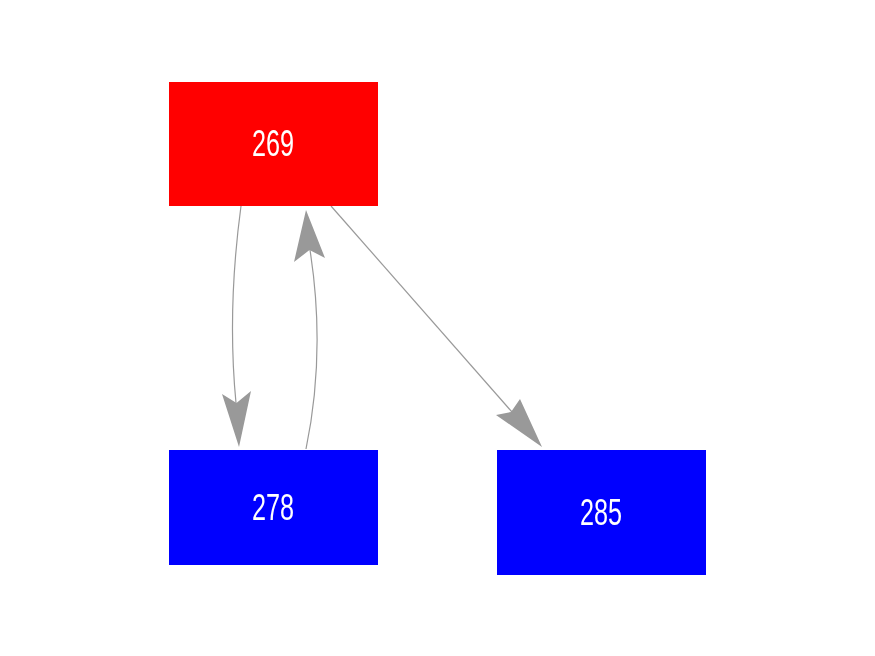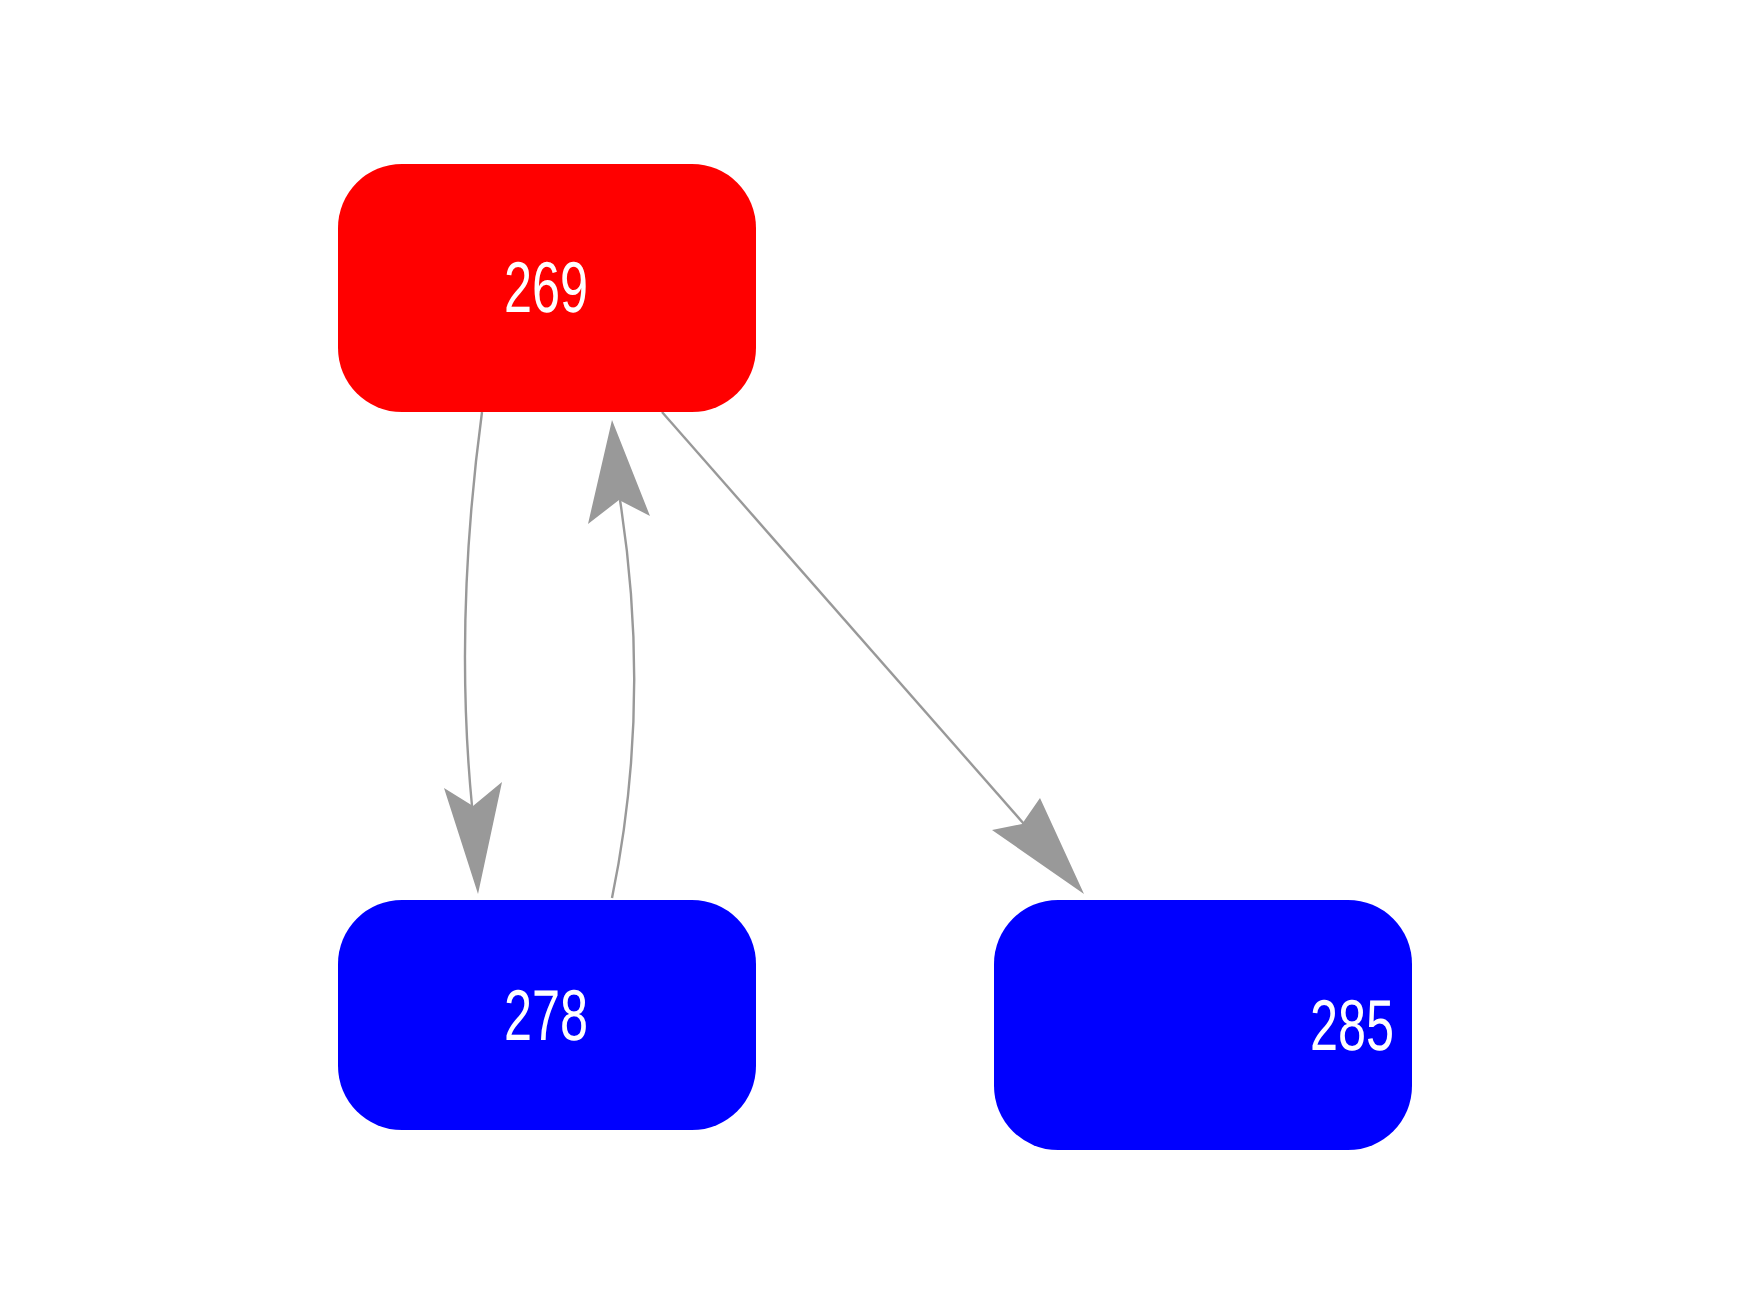--- a/index.html
+++ b/index.html
@@ -29,21 +29,20 @@
   }
   .arrowhead {
     stroke: none;
   }
   .node {
     position: absolute;
     display: flex;
     align-items: center;
     justify-content: center;
     box-sizing: border-box;
-    border-radius: 32px;
   }
   .node-269 { left: 169px; top: 82px;  width: 209px; height: 124px; }
   .node-278 { left: 169px; top: 450px; width: 209px; height: 115px; }
   .node-285 { left: 497px; top: 450px; width: 209px; height: 125px; }
   .node-label {
     font-size: 36px;
     line-height: 1;
     transform: scale(0.7, 1);
     transform-origin: center center;
     white-space: nowrap;
@@ -68,17 +67,17 @@
   </svg>
 
   <div class="node node-269" style="background-color: rgb(255, 0, 0);">
     <span class="node-label" style="color: rgb(255, 255, 255);">269</span>
   </div>
 
   <div class="node node-278" style="background-color: rgb(0, 0, 255);">
     <span class="node-label" style="color: rgb(255, 255, 255);">278</span>
   </div>
 
-  <div class="node node-285" style="background-color: rgb(0, 0, 255); justify-content: flex-end;">
+  <div class="node node-285" style="background-color: rgb(0, 0, 255);">
     <span class="node-label" style="color: rgb(255, 255, 255);">285</span>
   </div>
 
 </div>
 
 </body></html>

